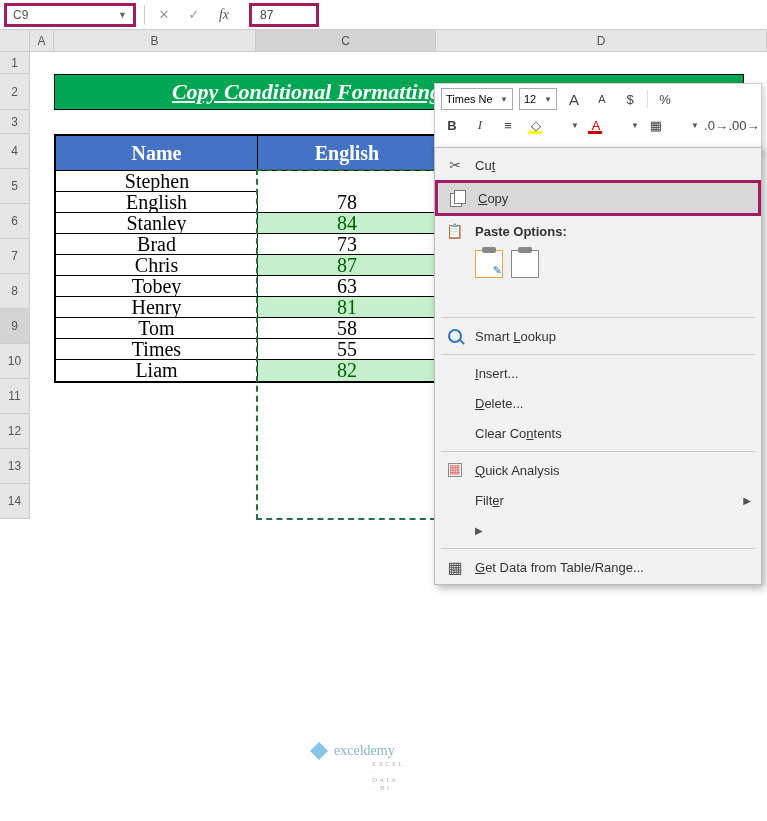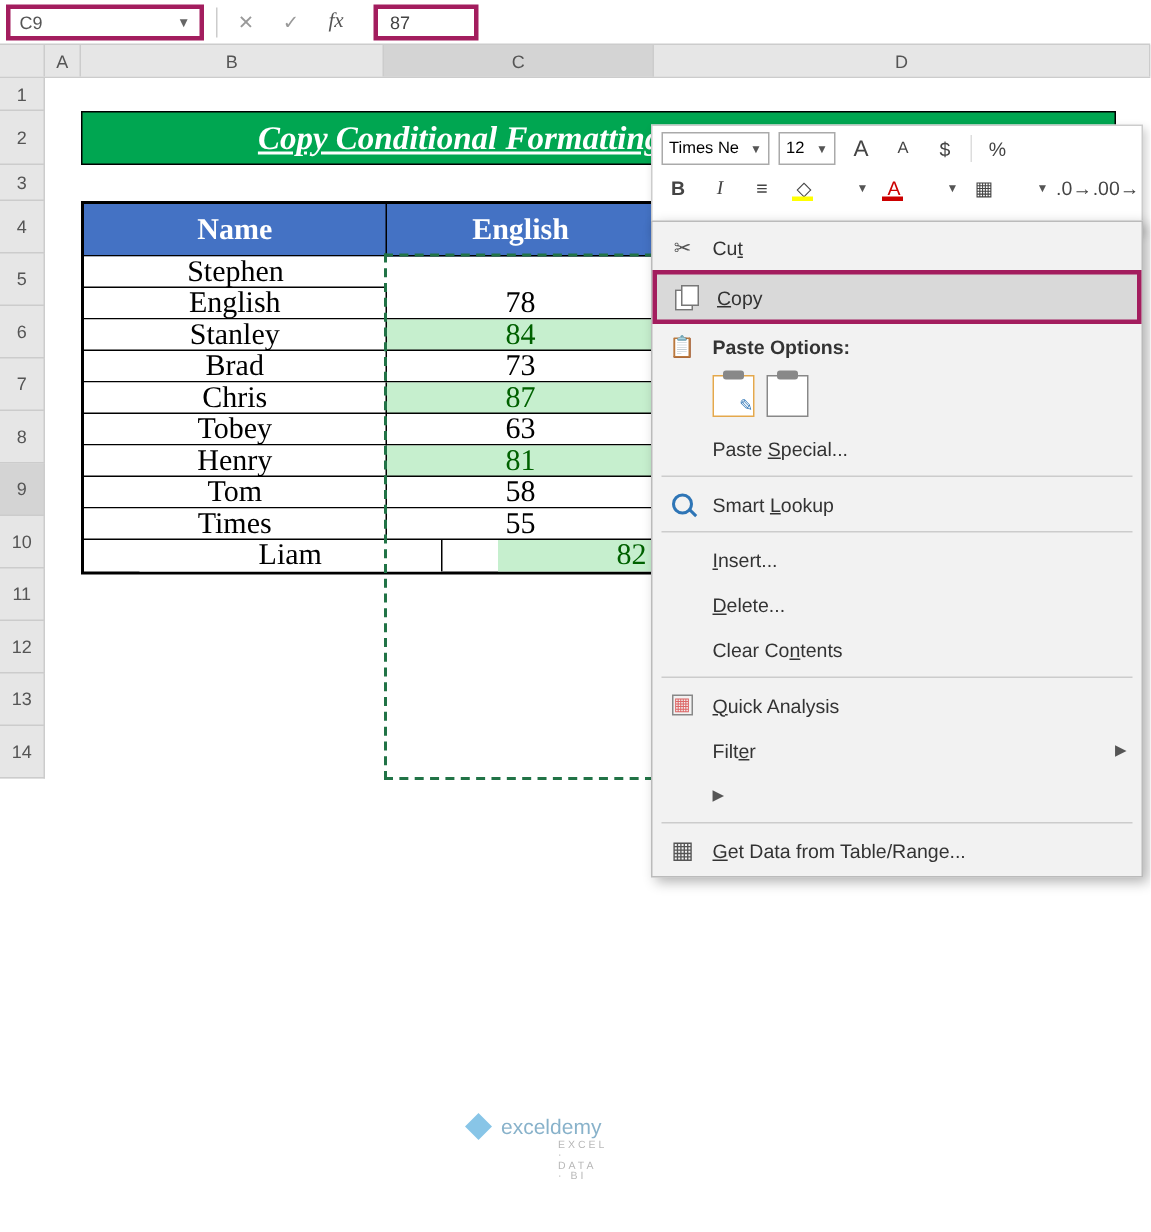--- a/index.html
+++ b/index.html
@@ -38,21 +38,21 @@
   
   .title-banner { position: absolute; left: 24px; top: 22px; width: 690px; height: 36px; background: #00a651; color: #fff; font-family: 'Times New Roman', serif; font-weight: bold; font-style: italic; font-size: 22px; display: flex; align-items: center; justify-content: center; text-decoration: underline; border: 1px solid #000; }
 
   
   .data-table { position: absolute; left: 24px; top: 82px; border: 2px solid #000; }
   .data-table .tr { display: flex; }
   .data-table .th { background: #4472c4; color: #fff; font-family: 'Times New Roman', serif; font-weight: bold; font-size: 20px; height: 35px; display: flex; align-items: center; justify-content: center; border-right: 1px solid #000; border-bottom: 1px solid #000; }
   .data-table .td { height: 21px; display: flex; align-items: center; justify-content: center; font-family: 'Times New Roman', serif; font-size: 20px; border-right: 1px solid #000; border-bottom: 1px solid #000; background: #fff; color: #000; }
   .data-table .td.green { background: #c6efce; color: #006100; }
   .data-table .th:last-child, .data-table .td:last-child { border-right: none; }
-  .data-table .tr:last-child .td { border-bottom: none; margin-left: 37px; }
+  .data-table .tr:last-child .td { border-bottom: none; }
   .tc-name { width: 202px; text-align: center; }
   .tc-eng { width: 178px; }
 
   
   .selection-box { position: absolute; left: 226px; top: 117px; width: 180px; height: 351px; border: 2px dashed #217346; pointer-events: none; }
 
   
   .mini-toolbar { position: absolute; left: 434px; top: 83px; width: 328px; height: 72px; background: #fff; border: 1px solid #ccc; box-shadow: 2px 2px 6px rgba(0,0,0,0.2); display: flex; flex-direction: column; padding: 4px 6px; gap: 4px; }
   .mini-row { display: flex; align-items: center; gap: 6px; }
   .mini-input { height: 22px; border: 1px solid #aaa; padding: 0 4px; font-size: 11px; display: flex; align-items: center; background: #fff; }
@@ -92,21 +92,21 @@
   .icon-copy::before { content: ''; position: absolute; width: 10px; height: 12px; border: 1px solid #777; background: #fff; left: 0; top: 3px; }
   .icon-copy::after { content: ''; position: absolute; width: 10px; height: 12px; border: 1px solid #777; background: #fff; left: 4px; top: 0; }
   .icon-clipboard::before { content: '📋'; font-size: 14px; }
   .icon-search { width: 14px; height: 14px; border: 2px solid #2e75b6; border-radius: 50%; position: relative; }
   .icon-search::after { content: ''; position: absolute; width: 2px; height: 6px; background: #2e75b6; transform: rotate(-45deg); right: -3px; bottom: -4px; }
   .icon-quick { width: 14px; height: 14px; border: 1px solid #888; position: relative; }
   .icon-quick::before { content: '▦'; font-size: 12px; position: absolute; left: 0; top: -2px; color: #d66; }
   .icon-table::before { content: '▦'; font-size: 16px; color: #555; }
 
   
-  .watermark { position: absolute; left: 310px; top: 742px; display: flex; align-items: center; gap: 6px; opacity: 0.6; }
+  .watermark { position: absolute; left: 310px; top: 742px; display: flex; align-items: center; gap: 6px; opacity: 0.6; font-family: Liberation Serif, serif; }
   .wm-logo { width: 18px; height: 18px; background: #3aa0d8; clip-path: polygon(50% 0, 100% 50%, 50% 100%, 0 50%); }
   .wm-text { font-size: 14px; color: #3a7fa8; font-weight: 500; }
   .wm-sub { font-size: 7px; color: #888; letter-spacing: 2px; position: absolute; left: 62px; top: 18px; }
 </style>
 </head>
 <body>
 
 <div class="formula-bar">
   <div class="name-box">
     <span class="name-box-text">C9</span>
@@ -247,21 +247,20 @@
   <div class="menu-item section-head">
     <span class="menu-icon icon-clipboard"></span>
     <span class="menu-text">Paste Options:</span>
   </div>
   <div class="paste-icons">
     <div class="paste-icon pi1"></div>
     <div class="paste-icon pi2"></div>
   </div>
   <div class="menu-item">
     <span class="menu-icon"></span>
-    <span class="menu-text"><span>Paste <u>S</u>pecial...</span></span>
   </div>
   <div class="menu-sep"></div>
   <div class="menu-item">
     <span class="menu-icon">
         <span class="icon-search"></span>
       </span>
     <span class="menu-text"><span>Smart <u>L</u>ookup</span></span>
   </div>
   <div class="menu-sep"></div>
   <div class="menu-item">

